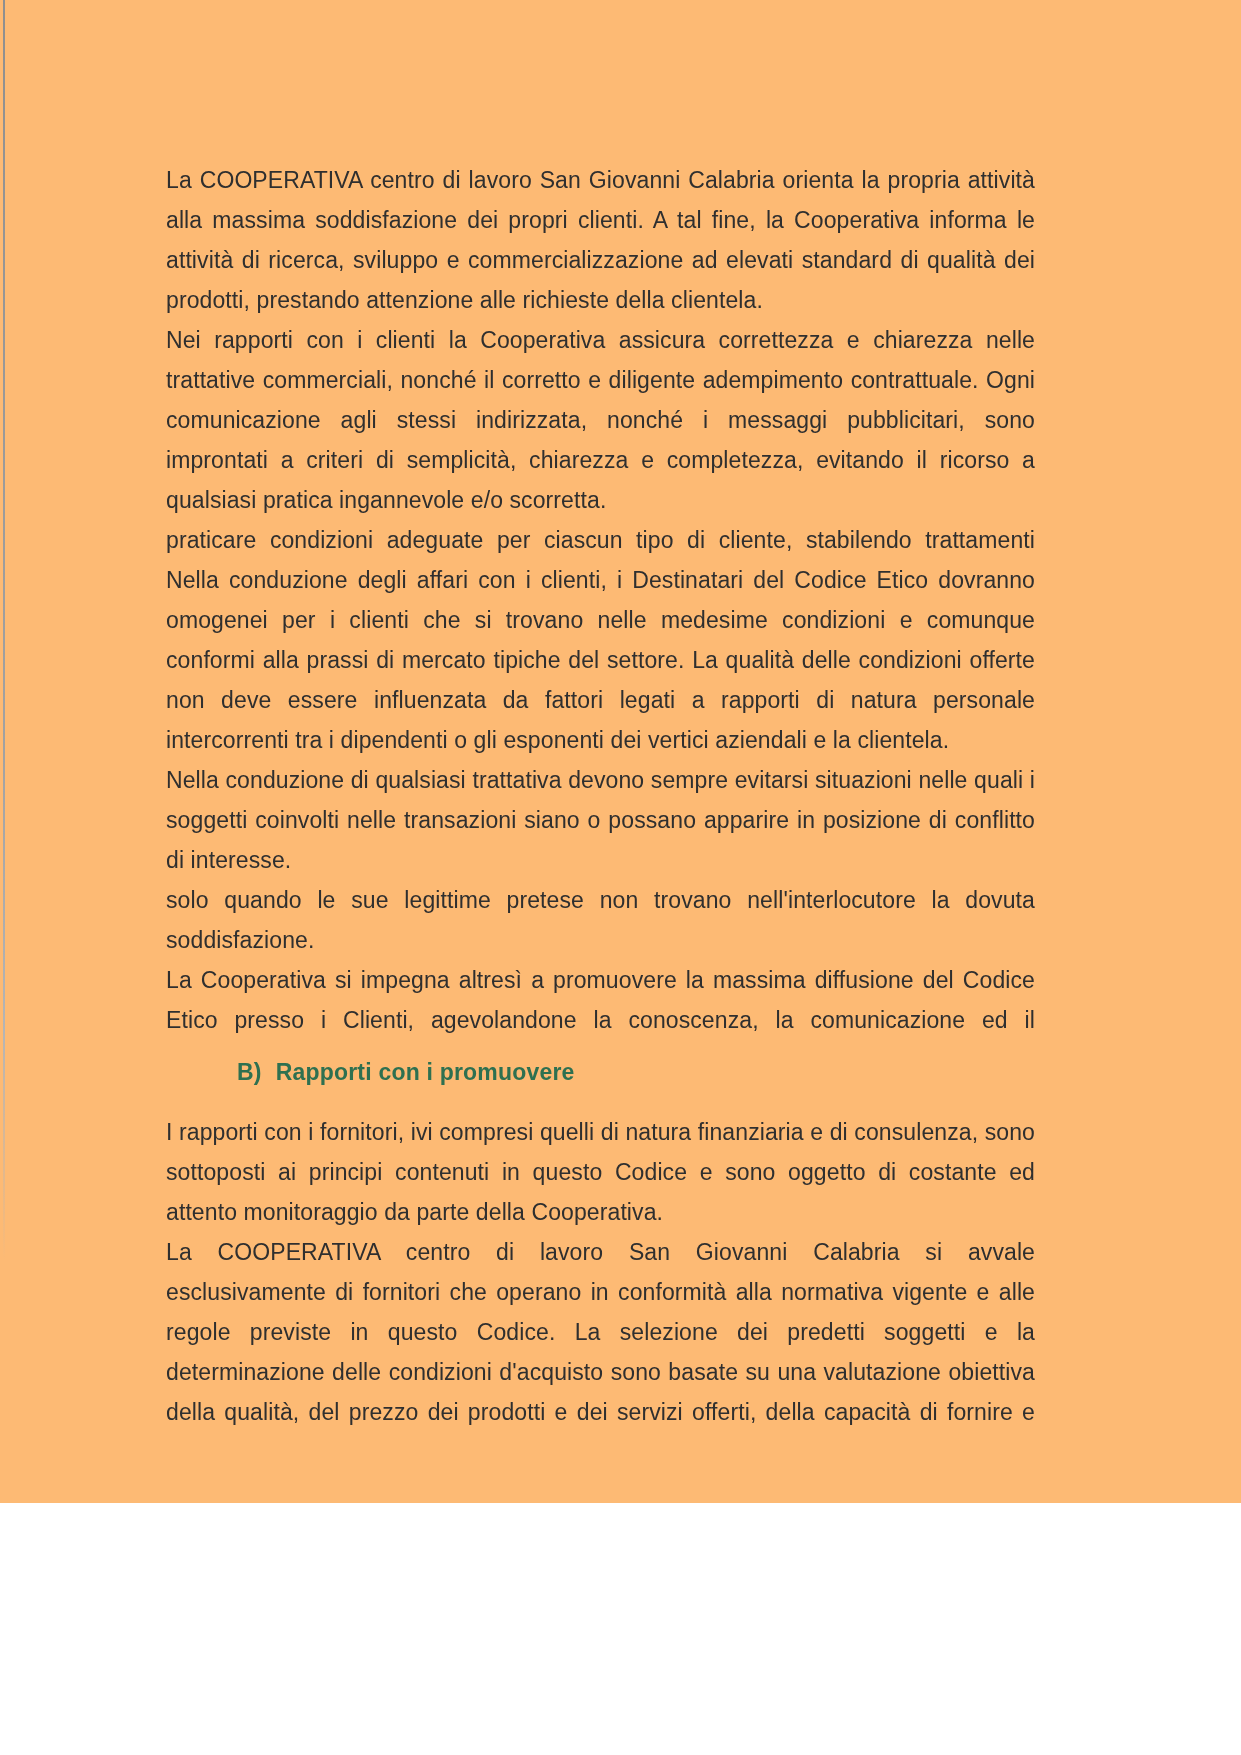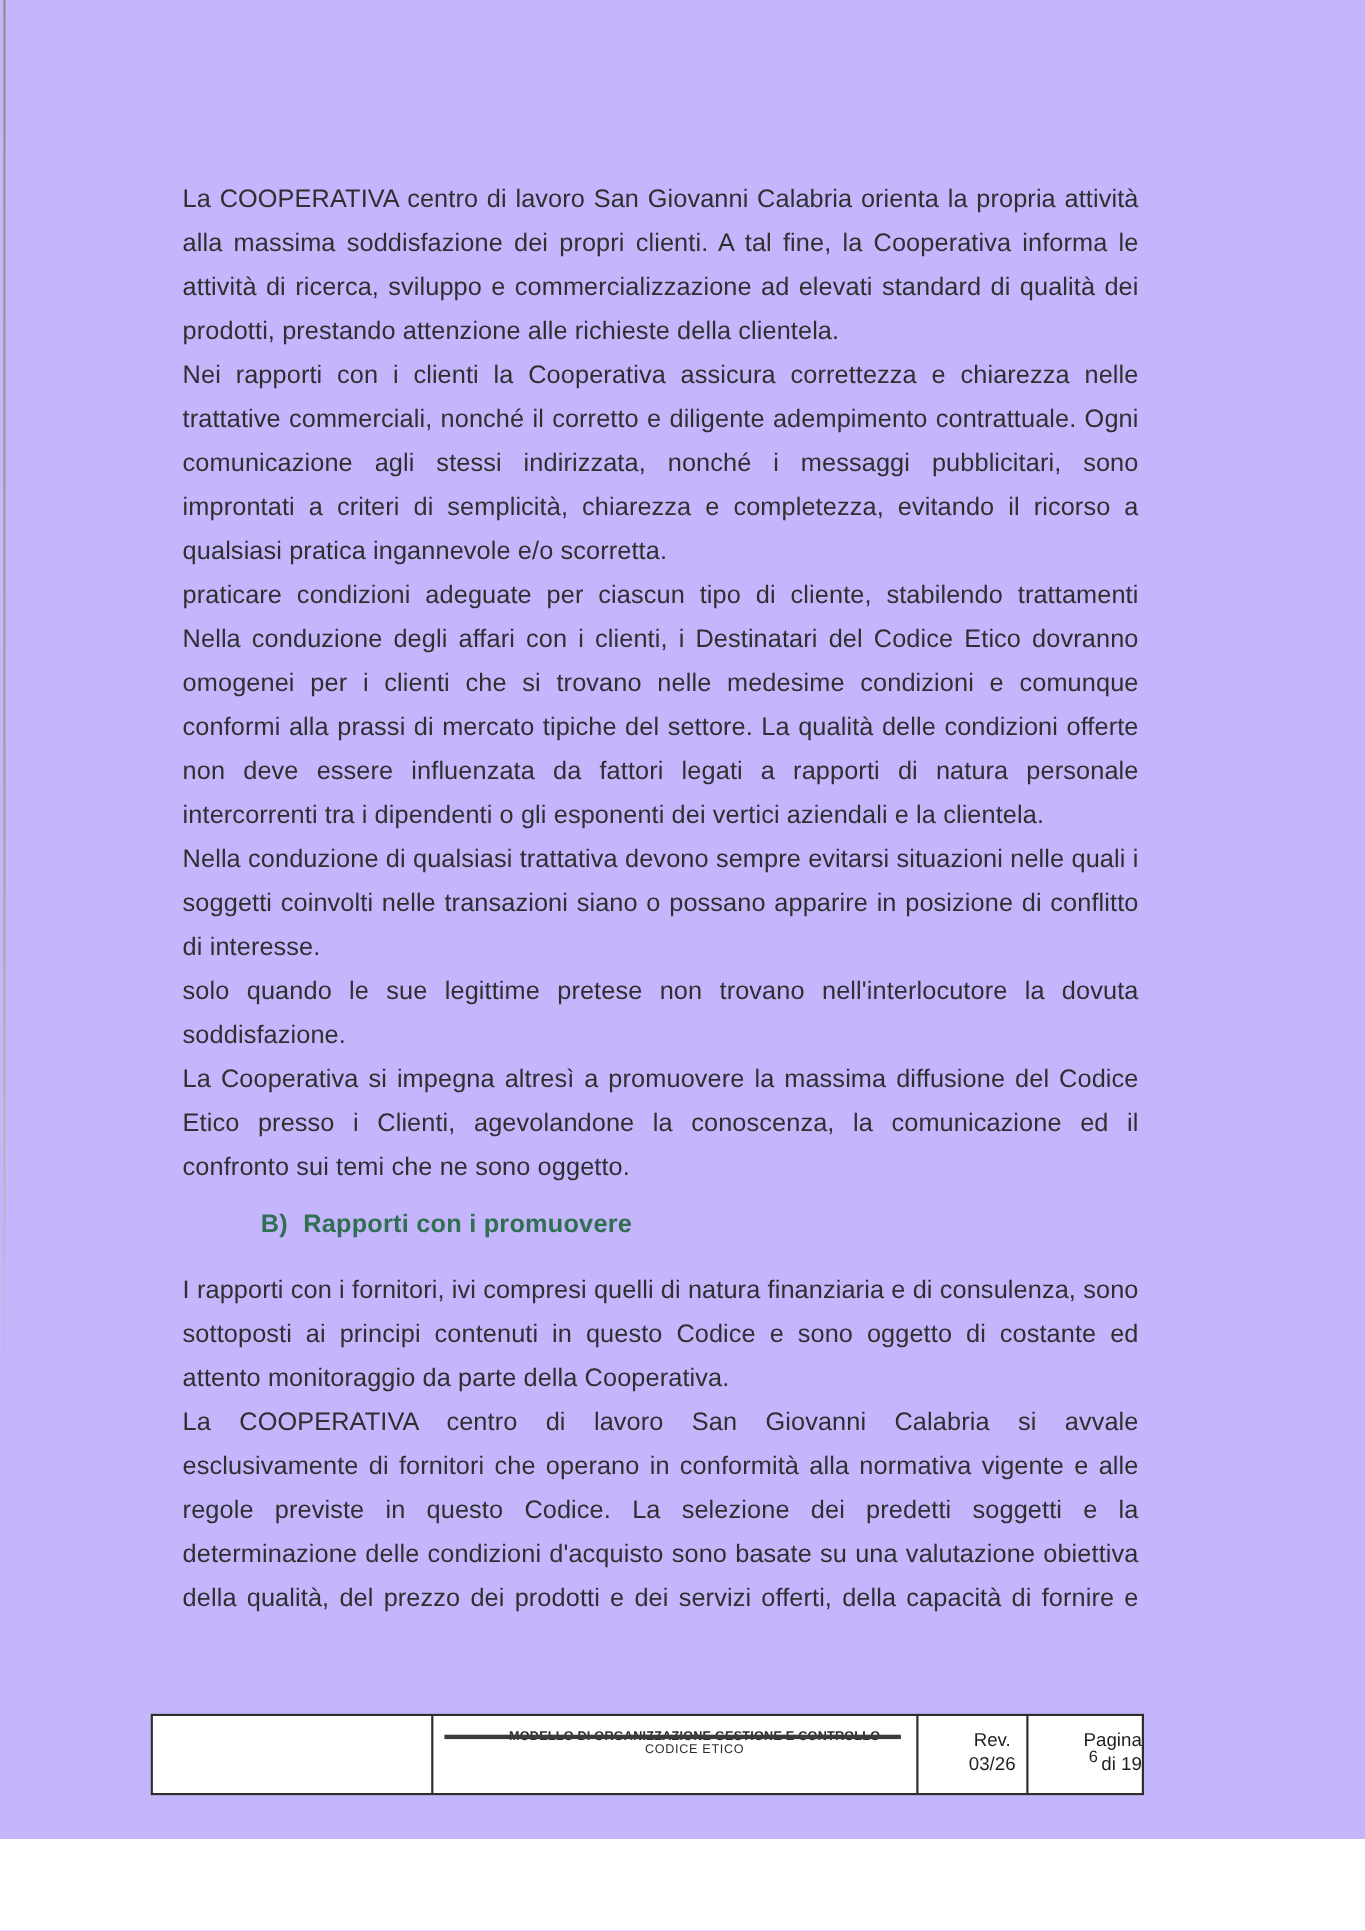--- a/index.html
+++ b/index.html
@@ -3,22 +3,22 @@
 <meta charset="utf-8">
 <style>
   html, body {
     margin: 0;
     padding: 0;
     background: #ffffff;
   }
   .page {
     position: relative;
     width: 1241px;
-    height: 1672px;
-    background: #c4b5fd;
+    height: 1503px;
+    background: #fdba74;
     overflow: hidden;
     font-family: "Liberation Sans", "DejaVu Sans", sans-serif;
   }
   
   .scan-line {
     position: absolute;
     left: 3px;
     top: 0;
     width: 2px;
     height: 1260px;
@@ -146,21 +146,20 @@
         <div class="line">soggetti coinvolti nelle transazioni siano o possano apparire in posizione di conflitto</div>
         <div class="line last">di interesse.</div>
       </div>
       <div class="para">
         <div class="line">solo quando le sue legittime pretese non trovano nell'interlocutore la dovuta</div>
         <div class="line last">soddisfazione.</div>
       </div>
       <div class="para">
         <div class="line">La Cooperativa si impegna altresì a promuovere la massima diffusione del Codice</div>
         <div class="line">Etico presso i Clienti, agevolandone la conoscenza, la comunicazione ed il</div>
-        <div class="line last">confronto sui temi che ne sono oggetto.</div>
       </div>
       <h2 class="heading" style="color: rgb(46, 112, 80);"><span class="hprefix">B)</span><span>Rapporti con i promuovere</span></h2>
       <div class="para">
         <div class="line">I rapporti con i fornitori, ivi compresi quelli di natura finanziaria e di consulenza, sono</div>
         <div class="line">sottoposti ai principi contenuti in questo Codice e sono oggetto di costante ed</div>
         <div class="line last">attento monitoraggio da parte della Cooperativa.</div>
       </div>
       <div class="para">
         <div class="line">La COOPERATIVA centro di lavoro San Giovanni Calabria si avvale</div>
         <div class="line">esclusivamente di fornitori che operano in conformità alla normativa vigente e alle</div>

